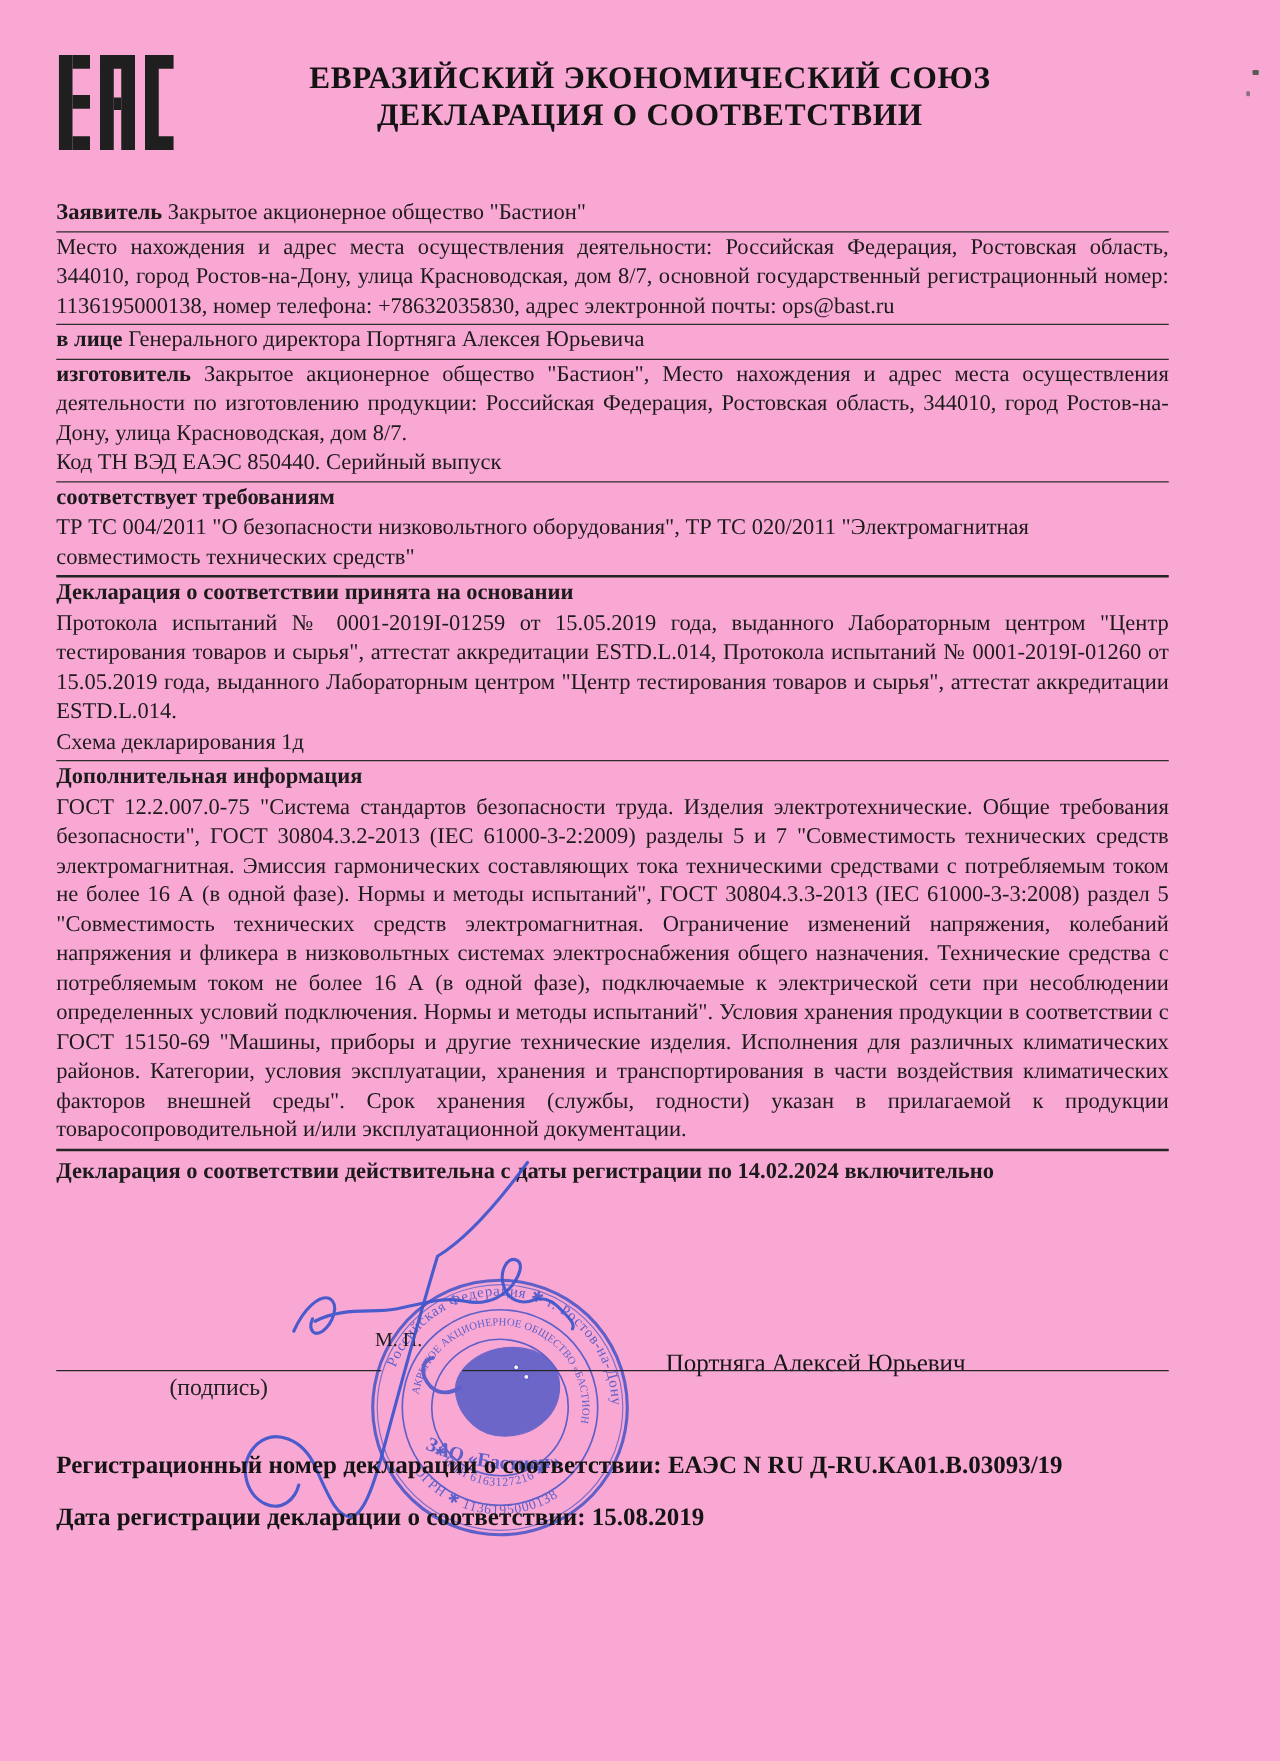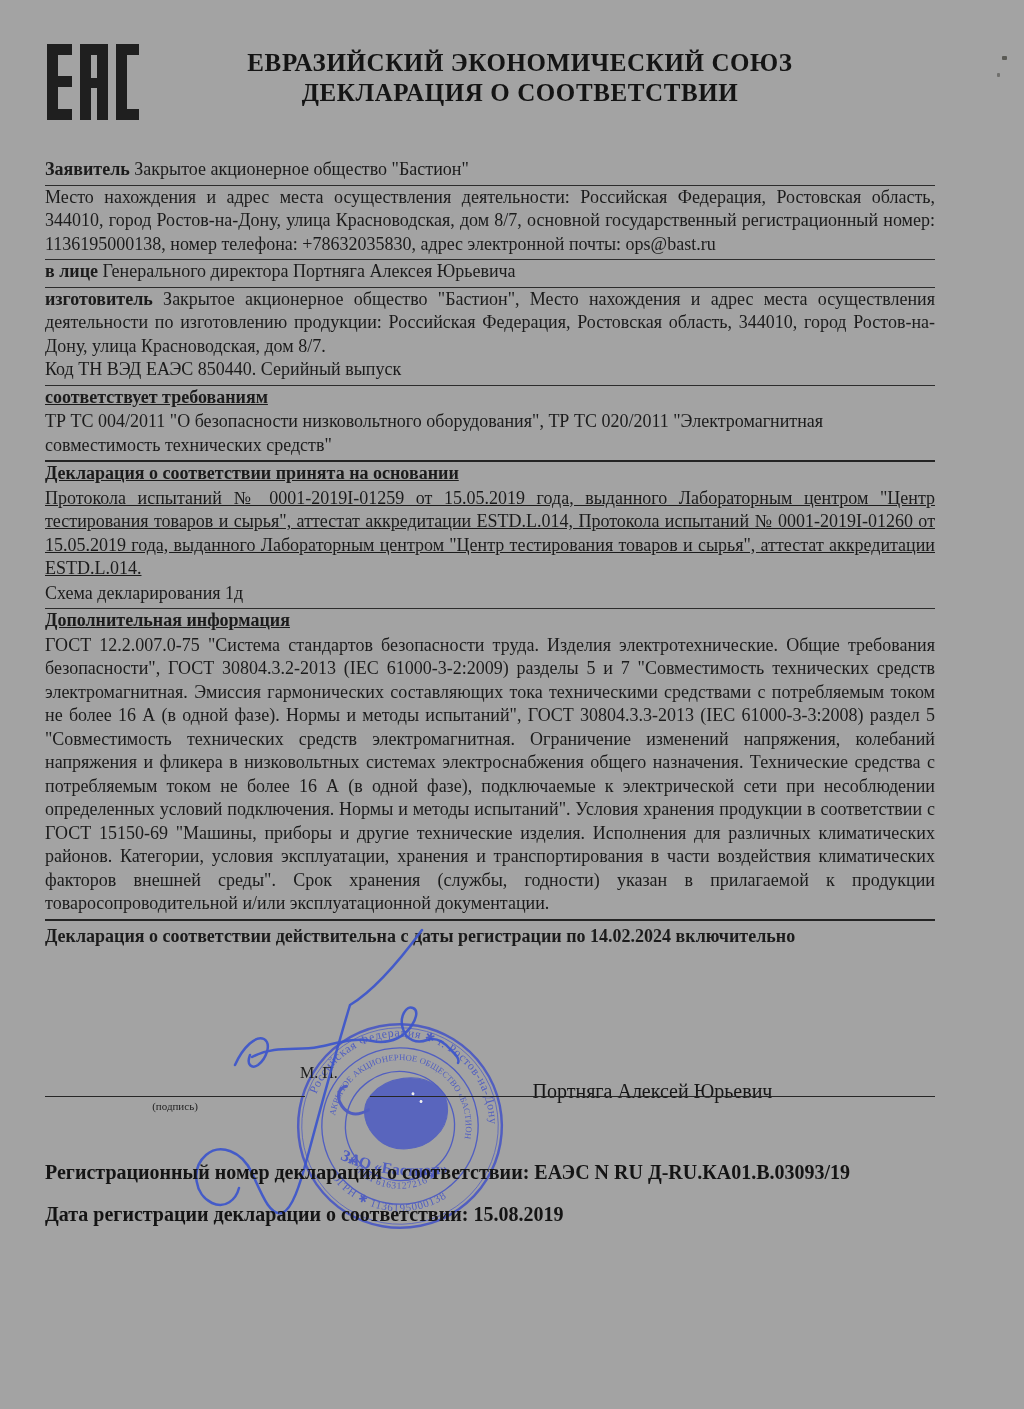--- a/index.html
+++ b/index.html
@@ -6,21 +6,21 @@
   body{
     width:1024px;height:1409px;
     background:#f4f3ef;
     font-family:"Liberation Serif","DejaVu Serif",serif;
     color:#1b1b1b;
     -webkit-font-smoothing:antialiased;
   }
   .page{
     position:relative;
     width:1024px;height:1409px;
-    background:#a3a3a3;
+    background:#f9a8d4;
     overflow:hidden;
   }
   .content{
     position:absolute;
     left:45px;top:42px;
     width:890px;
   }
   
   .header{position:relative;height:80px;margin-bottom:36px;}
   .eac-logo{position:absolute;left:2px;top:2px;width:92px;height:76px;}
@@ -34,26 +34,26 @@
   }
   
   .row{
     font-size:18px;line-height:23.5px;
     padding:0 0 3px 0;
   }
   .bb{border-bottom:1.6px solid #2c2c2c;}
   .bb2{border-bottom:2.4px solid #242424;}
   .row b{font-weight:bold;}
   .just{text-align:justify;}
-  .tight{padding-bottom:1px;text-decoration:underline;}
+  .tight{padding-bottom:1px;}
   .boldline{font-weight:bold;}
   
   .abs{position:absolute;}
   .sig-line{border-top:1.6px solid #262626;height:0;}
-  .caption{font-size:11px;color:#222;text-align:center;}
+  .caption{font-size:19px;color:#222;text-align:center;}
   .mp{font-size:16px;color:#1c1c1c;}
   .fio-name{font-size:20px;color:#161616;text-align:center;margin-top:22px;}
   .footer-line{font-weight:bold;font-size:20px;color:#141414;z-index:5;}
   .stamp-svg{position:absolute;left:292px;top:1018px;width:216px;height:216px;z-index:2;opacity:0.85;}
   .sig-svg{position:absolute;left:140px;top:925px;width:380px;height:305px;z-index:4;}
   .speck{position:absolute;background:#5a5a55;border-radius:1px;}
 </style>
 </head>
 <body>
 

